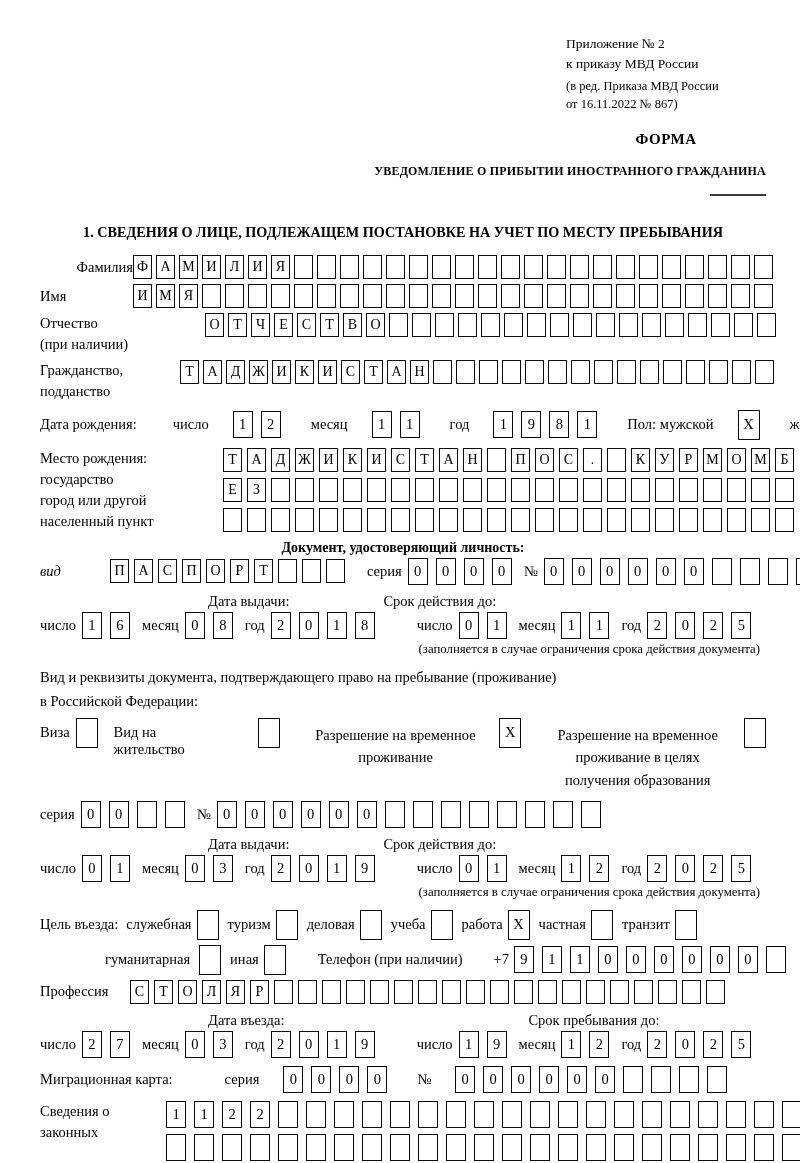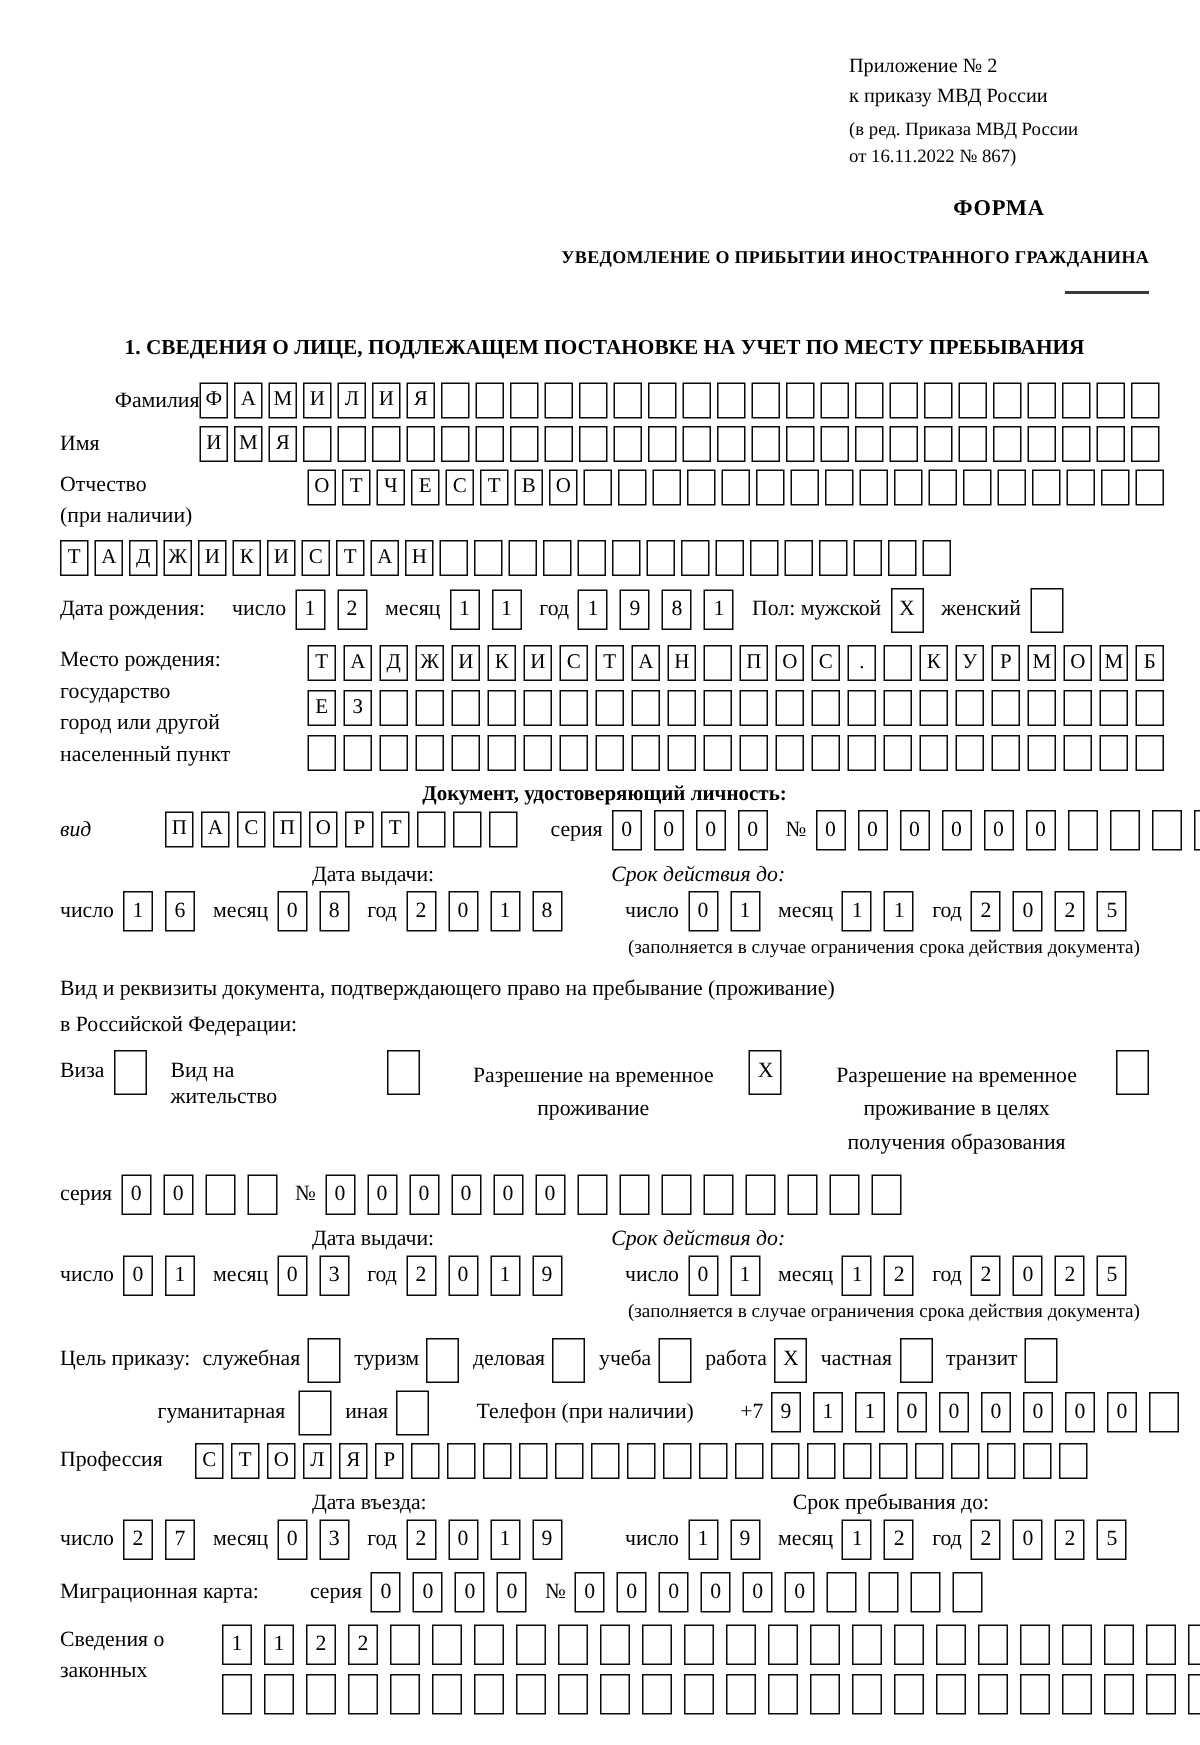--- a/index.html
+++ b/index.html
@@ -15,21 +15,21 @@
   .appendix .apnote { font-size:12.5px; }
   .appendix .apnote.first { margin-top:4px; }
   .forma { font-weight:bold; font-size:15px; margin-top:18px; margin-left:526px; text-align:center; letter-spacing:0.5px; }
   
   .title { margin-top:14px; text-align:right; font-weight:bold; font-size:12px; line-height:1.55; letter-spacing:0.2px; }
   .blank-line { display:inline-block; width:56px; height:13px; border-bottom:2px solid #3a3a3a; margin-left:10px; }
   .section { margin-top:22px; text-align:center; font-weight:bold; font-size:14.2px; }
   
   .row { display:flex; align-items:flex-start; margin-top:5px; }
   .row.ai-c { align-items:center; }
-  .mt10 { margin-top:10px; } .mt8 { margin-top:8px; } .mt14 { margin-top:14px;text-align:right; } .mt2 { margin-top:2px; }
+  .mt10 { margin-top:10px; } .mt8 { margin-top:8px;gap:18px; } .mt14 { margin-top:14px;text-align:right; } .mt2 { margin-top:2px; }
   .lbl { flex:0 0 auto; padding-top:4px; }
   .w93 { width:93px; } .w140 { width:140px; } .w165 { width:165px; } .w90 { width:90px; }
   .lblcol { flex:0 0 auto; line-height:21px; }
   .lblcol div { white-space:nowrap; }
   .cellcol .cells { margin-bottom:6px; }
   
   .cells { display:flex; gap:4px; flex:0 0 auto; }
   .cells.g5 { gap:5px; }
   .cells.wide { gap:8px; }
   .cell {
@@ -38,21 +38,21 @@
     font-size:14px; background:#fff;
   }
   .wide .cell { width:20px; height:27px; font-size:14.5px; }
   .boxtall .cell { width:22px; height:30px; }
   
   .sub { margin:0 6px 0 12px; white-space:nowrap; }
   .sub0 { margin-right:6px; white-space:nowrap; }
   .dgroup { display:flex; align-items:center; }
   .hdr-dates { margin-top:8px; }
   .dh1 { margin-left:168px; }
-  .dh2 { margin-left:118px;font-style:italic; }
+  .dh2 { margin-left:94px; }
   .dh1e { margin-left:168px; }
   .dh2e { margin-left:244px; }
   .note-r { margin-top:3px; text-align:right; font-size:12.8px; padding-right:6px; }
   .plain { margin-top:12px; }
   .plain2 { margin-top:7px; }
   
   .visa-row { margin-top:8px; }
   .multi { white-space:pre-line; text-align:center; line-height:1.55; }
   .multi.m1 { width:190px; margin-left:22px; margin-right:10px; }
   .multi.m2 { width:195px; margin-left:20px; margin-right:10px; }
@@ -176,20 +176,24 @@
         <span class="cell"></span>
         <span class="cell"></span>
         <span class="cell"></span>
         <span class="cell"></span>
         <span class="cell"></span>
         <span class="cell"></span>
       </span>
   </div>
 
   <div class="row">
+    <span class="lblcol w140">
+      <div>Гражданство,</div>
+      <div>подданство</div>
+    </span>
     <span class="cells">
         <span class="cell">Т</span>
         <span class="cell">А</span>
         <span class="cell">Д</span>
         <span class="cell">Ж</span>
         <span class="cell">И</span>
         <span class="cell">К</span>
         <span class="cell">И</span>
         <span class="cell">С</span>
         <span class="cell">Т</span>
@@ -507,21 +511,21 @@
           <span class="cell">2</span>
           <span class="cell">0</span>
           <span class="cell">2</span>
           <span class="cell">5</span>
         </span>
     </span>
   </div>
   <div class="note-r">(заполняется в случае ограничения срока действия документа)</div>
 
   <div class="row ai-c mt10 purpose-row">
-    <span class="sub0">Цель приказу:</span>
+    <span class="sub0">Цель въезда:</span>
     <span class="sub" style="margin-left:2px;">служебная</span>
     <span class="cells wide boxtall">
         <span class="cell"></span>
       </span>
     <span class="sub">туризм</span>
     <span class="cells wide boxtall">
         <span class="cell"></span>
       </span>
     <span class="sub">деловая</span>
     <span class="cells wide boxtall">

